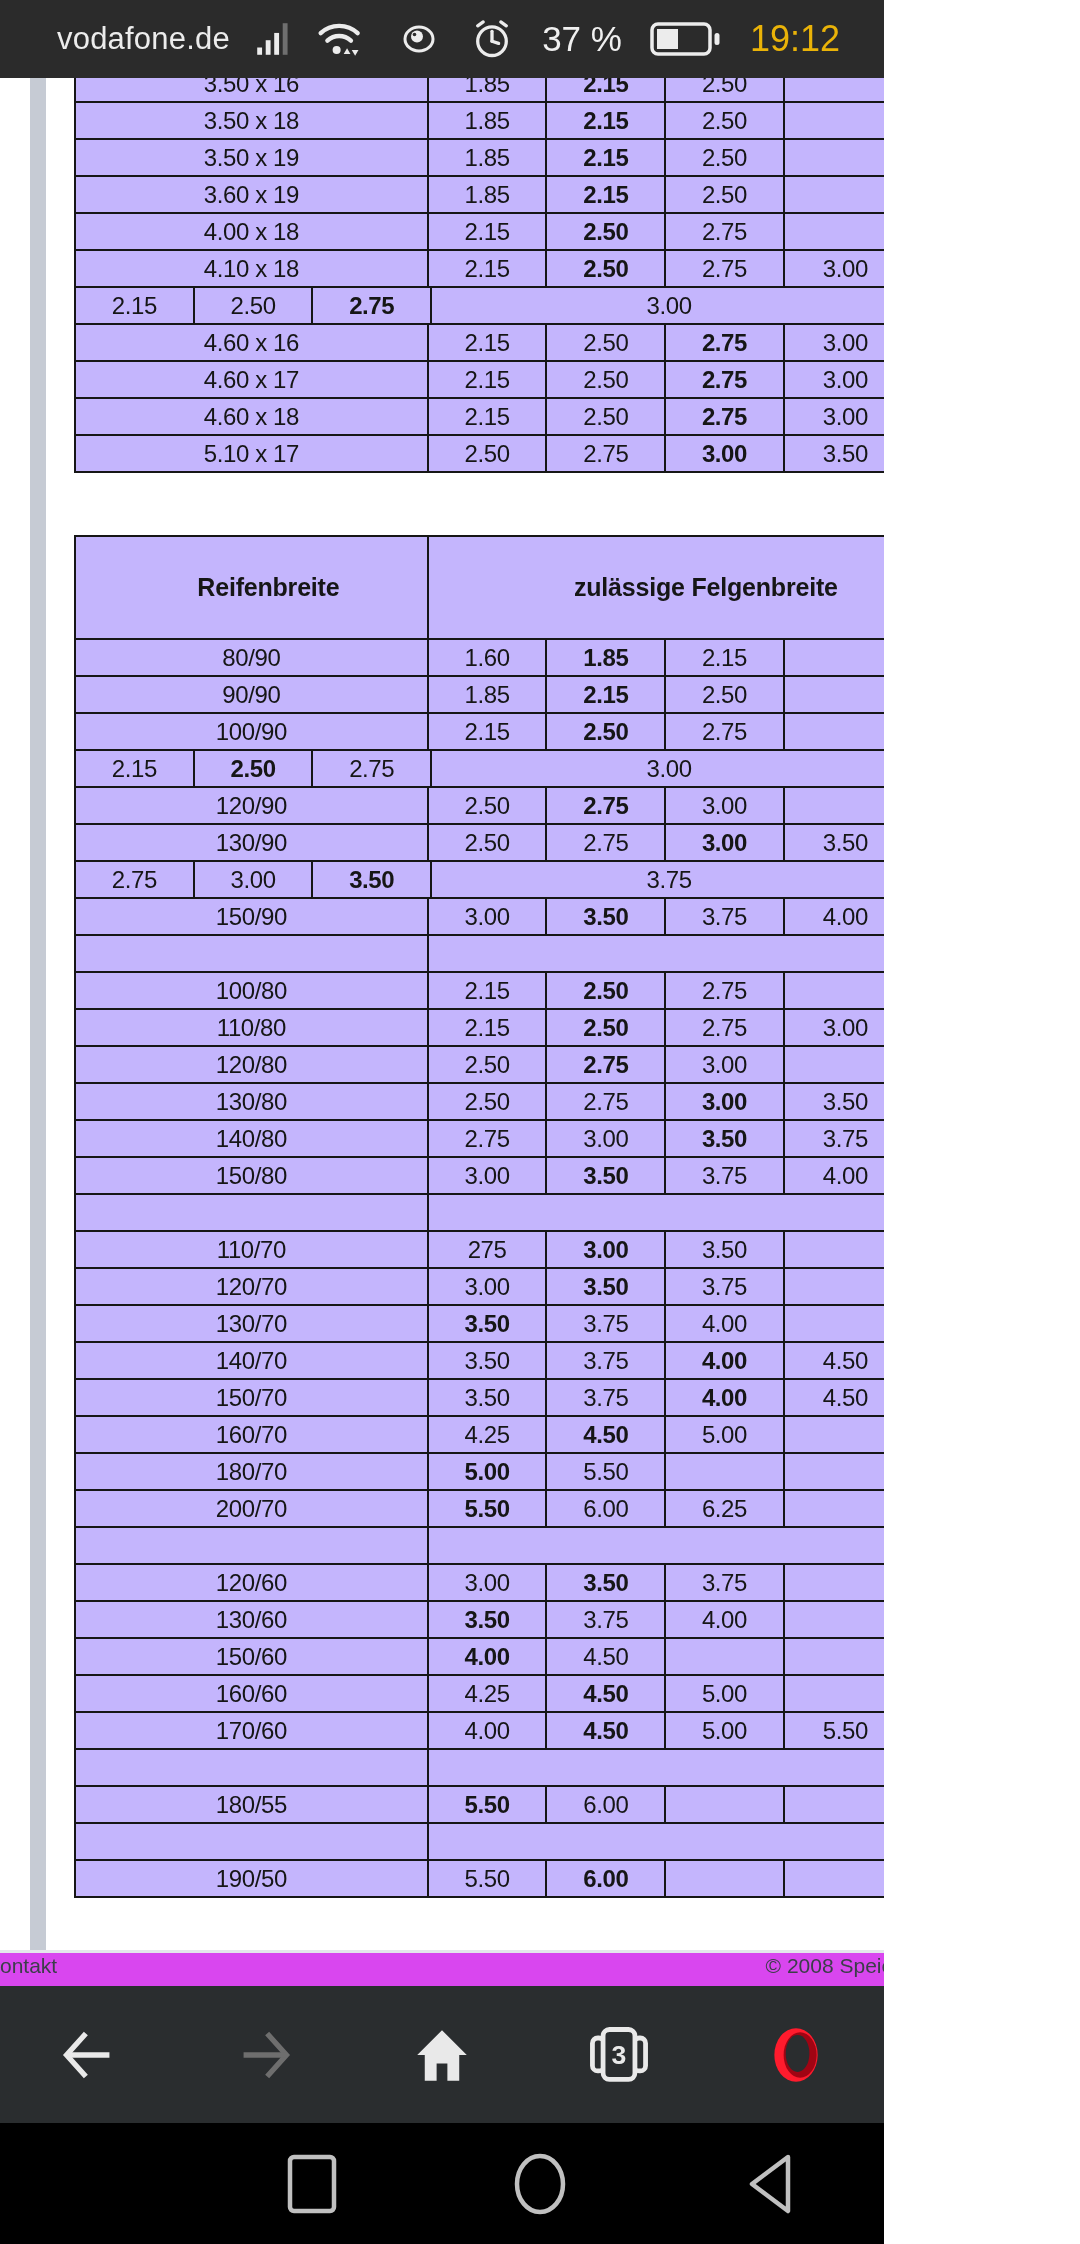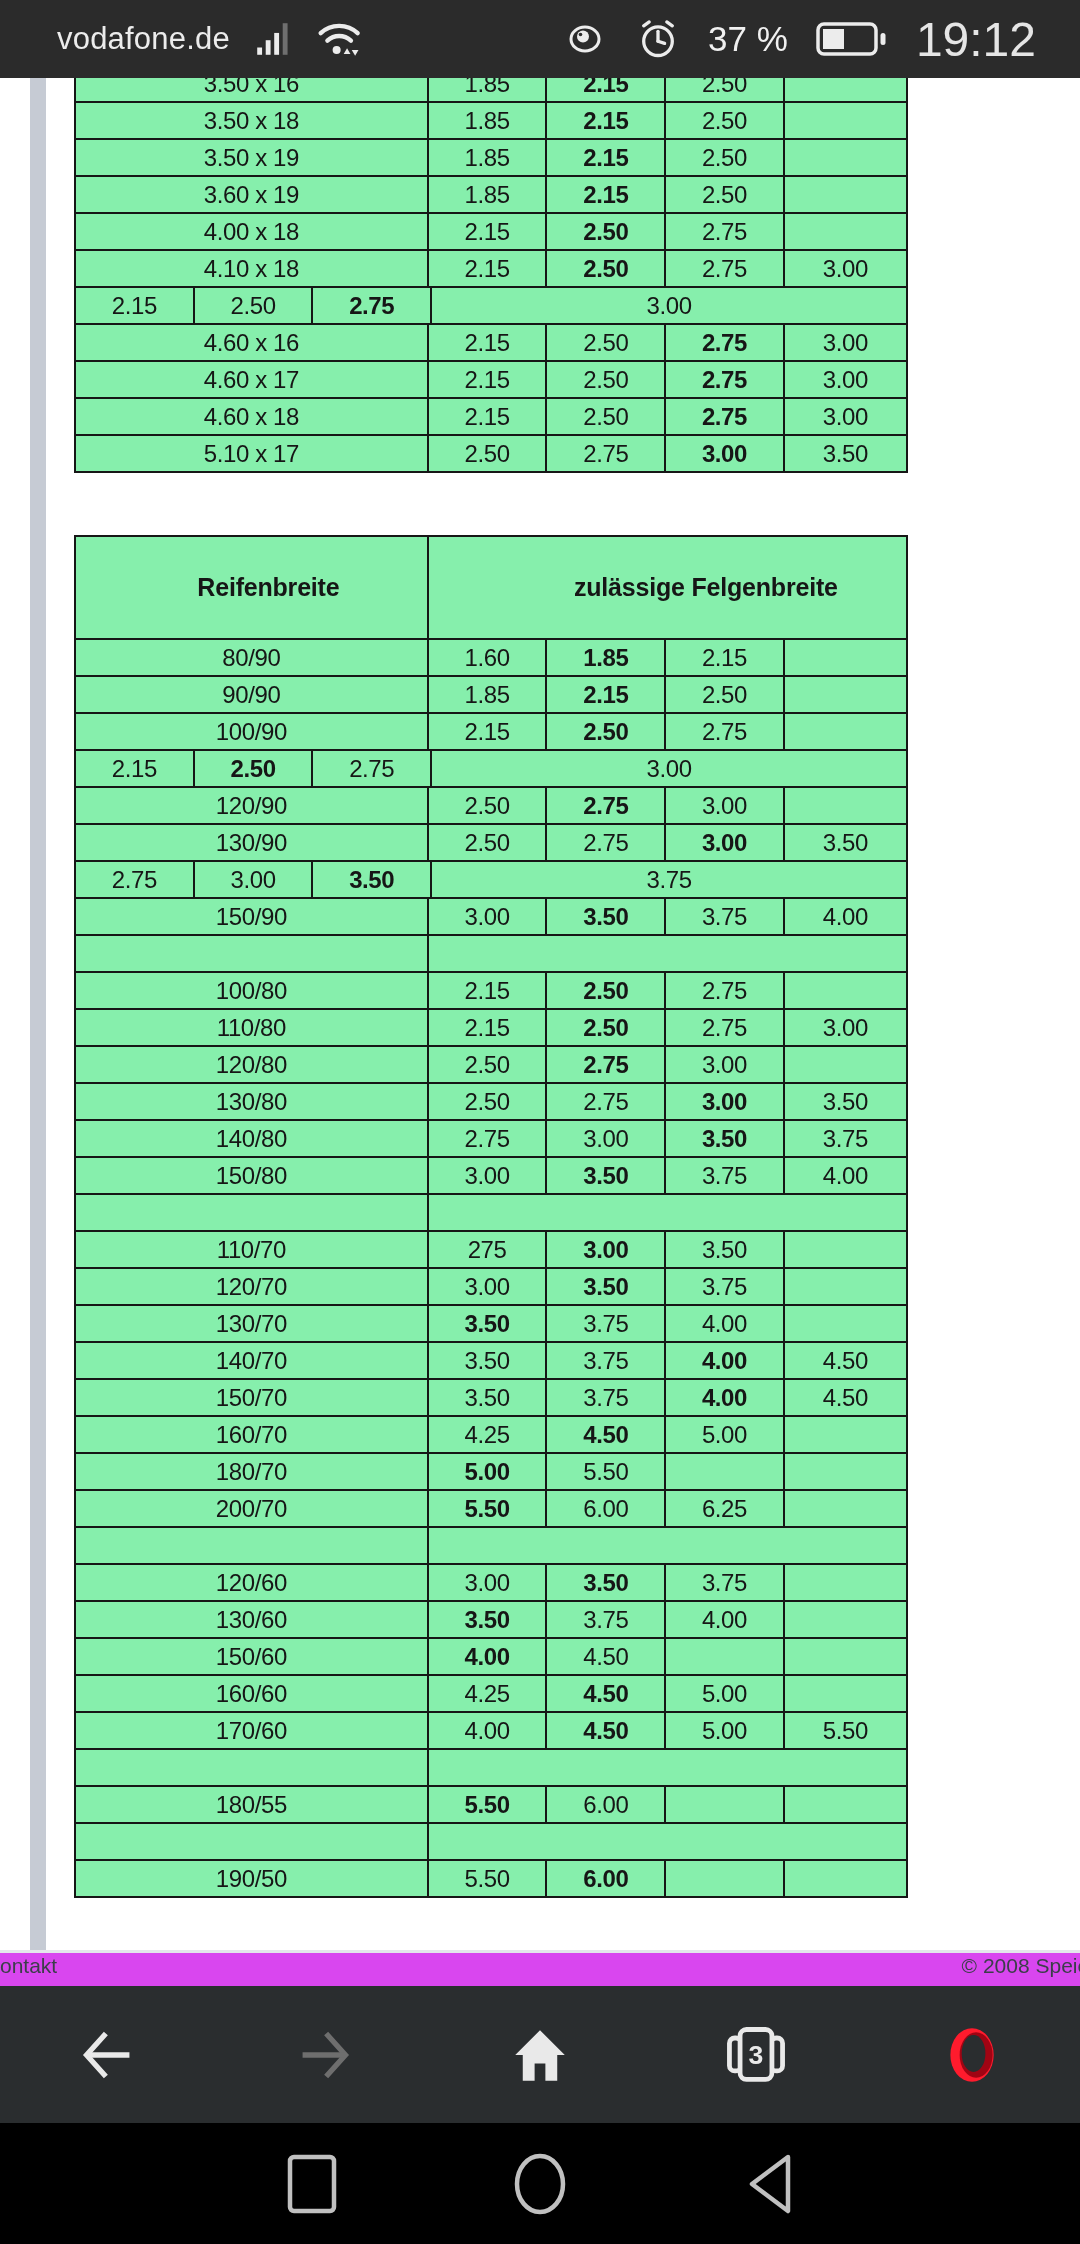--- a/index.html
+++ b/index.html
@@ -1,32 +1,32 @@
 <!DOCTYPE html>
 <html><head>
 <meta charset="utf-8">
 <style>
   html,body { margin:0; padding:0; background:#fff; }
-  .screen { position:relative; width:1080px; height:2244px; background:#ffffff; overflow:hidden;
+  .screen { position:relative; width:884px; height:2244px; background:#ffffff; overflow:hidden;
             font-family:"Liberation Sans","DejaVu Sans",sans-serif; }
 
   
   .status-bar { position:absolute; top:0; left:0; right:0; height:78px; background:#2b2b2b;
                 z-index:50; display:flex; align-items:center; }
   .sb-left { display:flex; align-items:center; margin-left:57px; gap:26px; }
   .carrier { font-size:31px; color:#ececec; letter-spacing:0.2px; }
   .sb-right { margin-left:auto; margin-right:44px; display:flex; align-items:center; gap:28px; }
   .sb-text { font-size:35px; color:#f0f0f0; }
-  .sb-time { font-size:48px; color:#e5e5e5; }
+  .sb-time { font-size:36px; color:#eab308; }
 
   
   .left-strip { position:absolute; left:30px; top:78px; width:16px; height:1872px;
                 background:#c6cbd4; }
 
-  .ttable { position:absolute; left:74px; width:834px; box-sizing:border-box; background:#86efac;
+  .ttable { position:absolute; left:74px; width:834px; box-sizing:border-box; background:#c4b5fd;
             border-left:2px solid #161616; border-right:2px solid #161616; }
   #table1 { top:66px; }
   #table2 { top:535px; border-top:2px solid #161616; }
 
   .t-row { display:flex; height:37px; border-bottom:2px solid #161616; box-sizing:border-box; }
   .t-head { height:103px; }
   .c { box-sizing:border-box; display:flex; align-items:center; justify-content:center;
        font-size:24px; color:#161616; letter-spacing:-0.4px; white-space:nowrap; overflow:hidden; }
   .c1 { width:42.5%; border-right:2px solid #161616; }
   .c2,.c3,.c4 { width:14.3%; border-right:2px solid #161616; }

